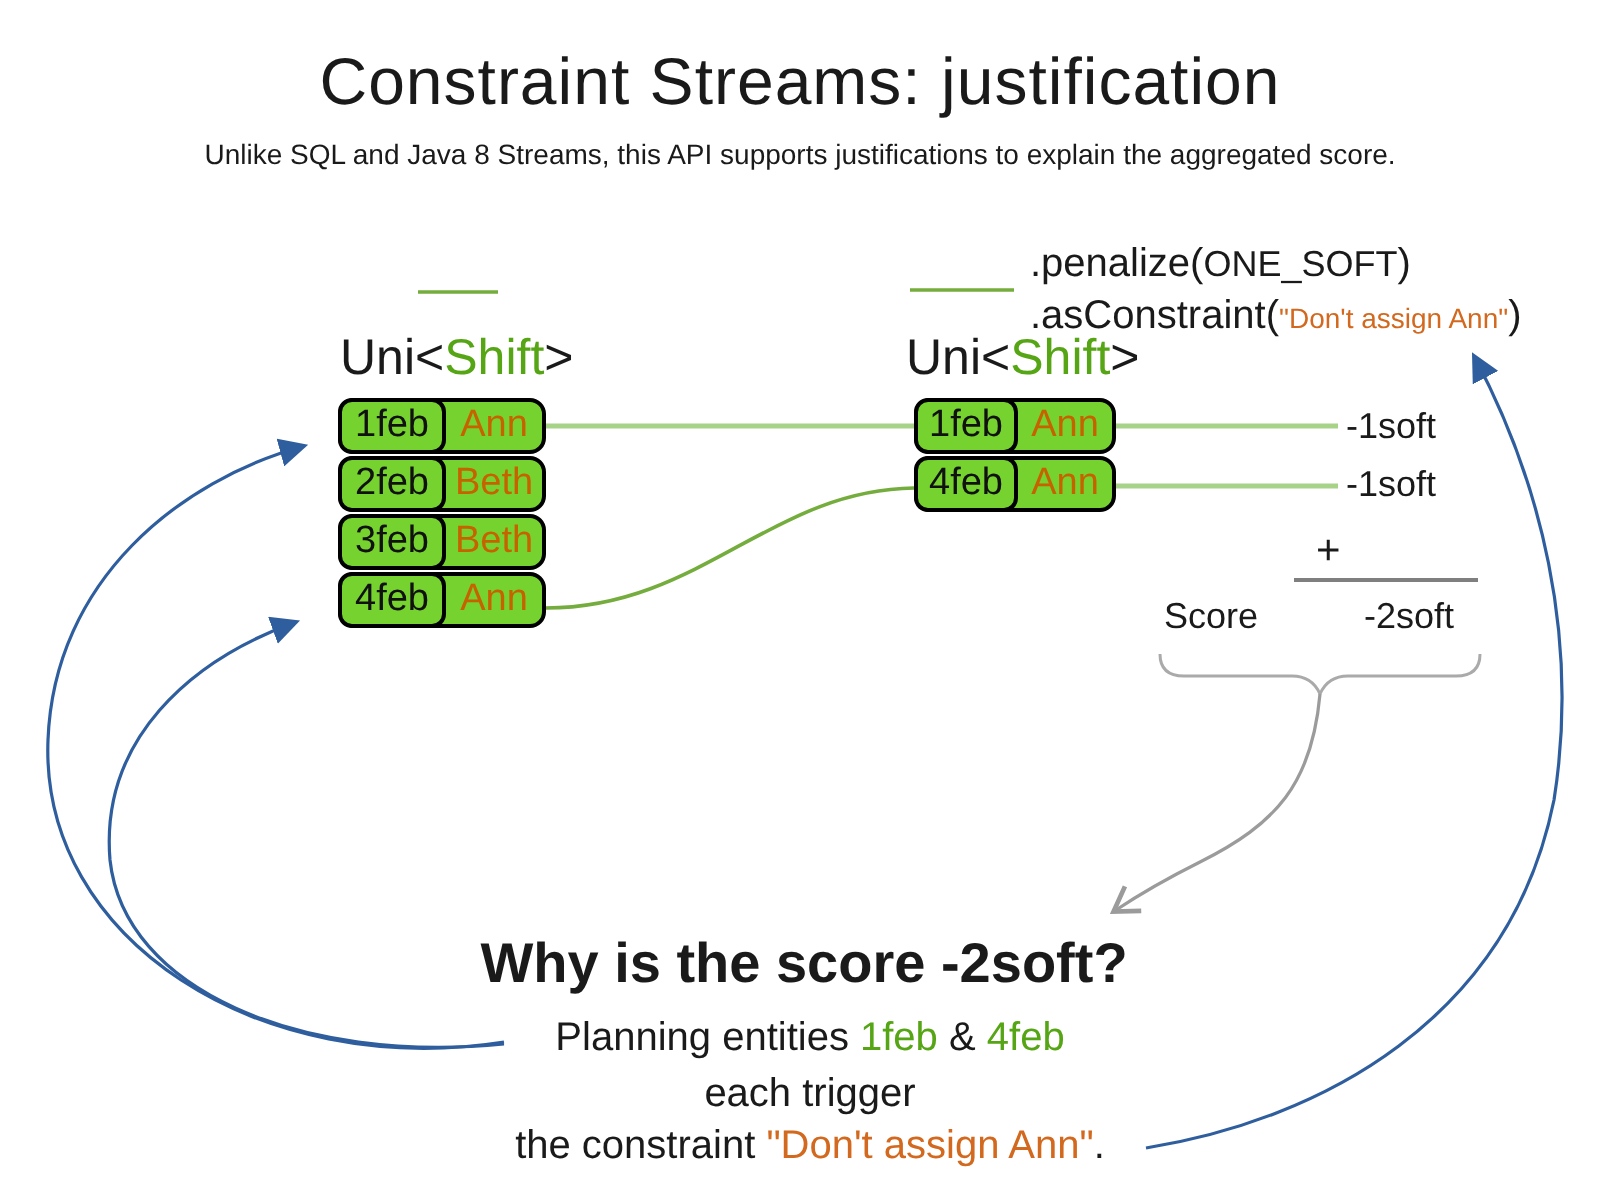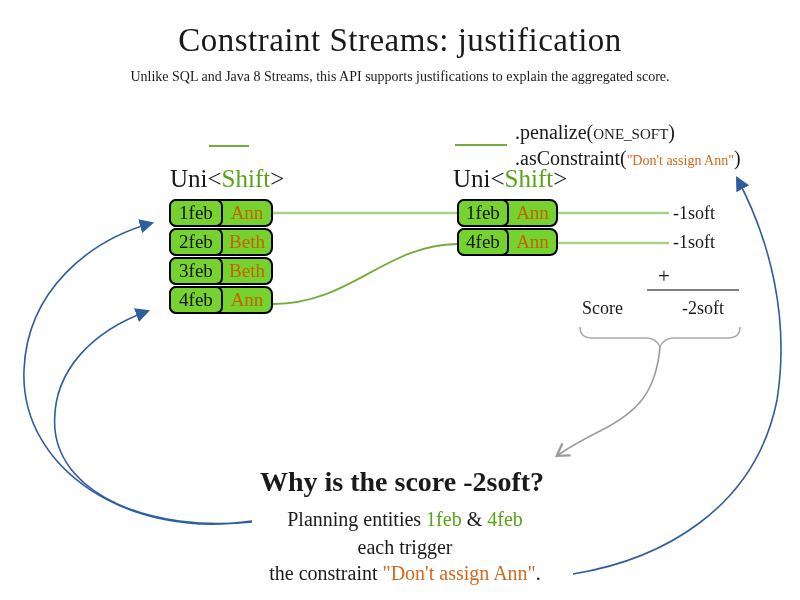--- a/index.html
+++ b/index.html
@@ -1,21 +1,21 @@
 <!DOCTYPE html>
 <html style="--entity_fill_green: #76d22e; --code_token_green: #55a514; --employee_orange: #c66300; --constraint_string_orange: #d2691e; --arrow_blue: #2f5e9e; --connector_green_light: #a6d387; --connector_green: #74ad3d; --neutral_gray: #9b9b9b; --text_black: #1a1a1a;"><head>
 <meta charset="utf-8">
 <style>
   html, body { margin: 0; padding: 0; background: #ffffff; }
   .canvas {
     position: relative;
     width: 800px;
     height: 600px;
     background: #ffffff;
-    font-family: Liberation Serif, serif;
+    font-family: Liberation Sans, sans-serif;
     color: var(--text_black, #1a1a1a);
     overflow: hidden;
   }
   .abs { position: absolute; white-space: nowrap; }
 
   .title {
     left: 0; right: 0; top: 22px;
     text-align: center;
     font-size: 33px;
     font-weight: 400;
@@ -23,21 +23,21 @@
   }
   .subtitle {
     left: 0; right: 0; top: 69px;
     text-align: center;
     font-size: 14px;
   }
 
   .code { font-size: 20px; }
   .code .tok-green { color: var(--code_token_green, #55a514); }
   .code .small { font-size: 14px; }
-  .code .small-caps { font-size: 15px; }
+  .code .small-caps { font-size: 18px; }
   .code .str { font-size: 14px; color: var(--constraint_string_orange, #d2691e); }
 
   .uni-label { font-size: 25px; }
   .uni-label .tok-green { color: var(--code_token_green, #55a514); }
 
   .etable { display: flex; flex-direction: column; }
   .erow {
     box-sizing: border-box;
     display: flex;
     align-items: stretch;

